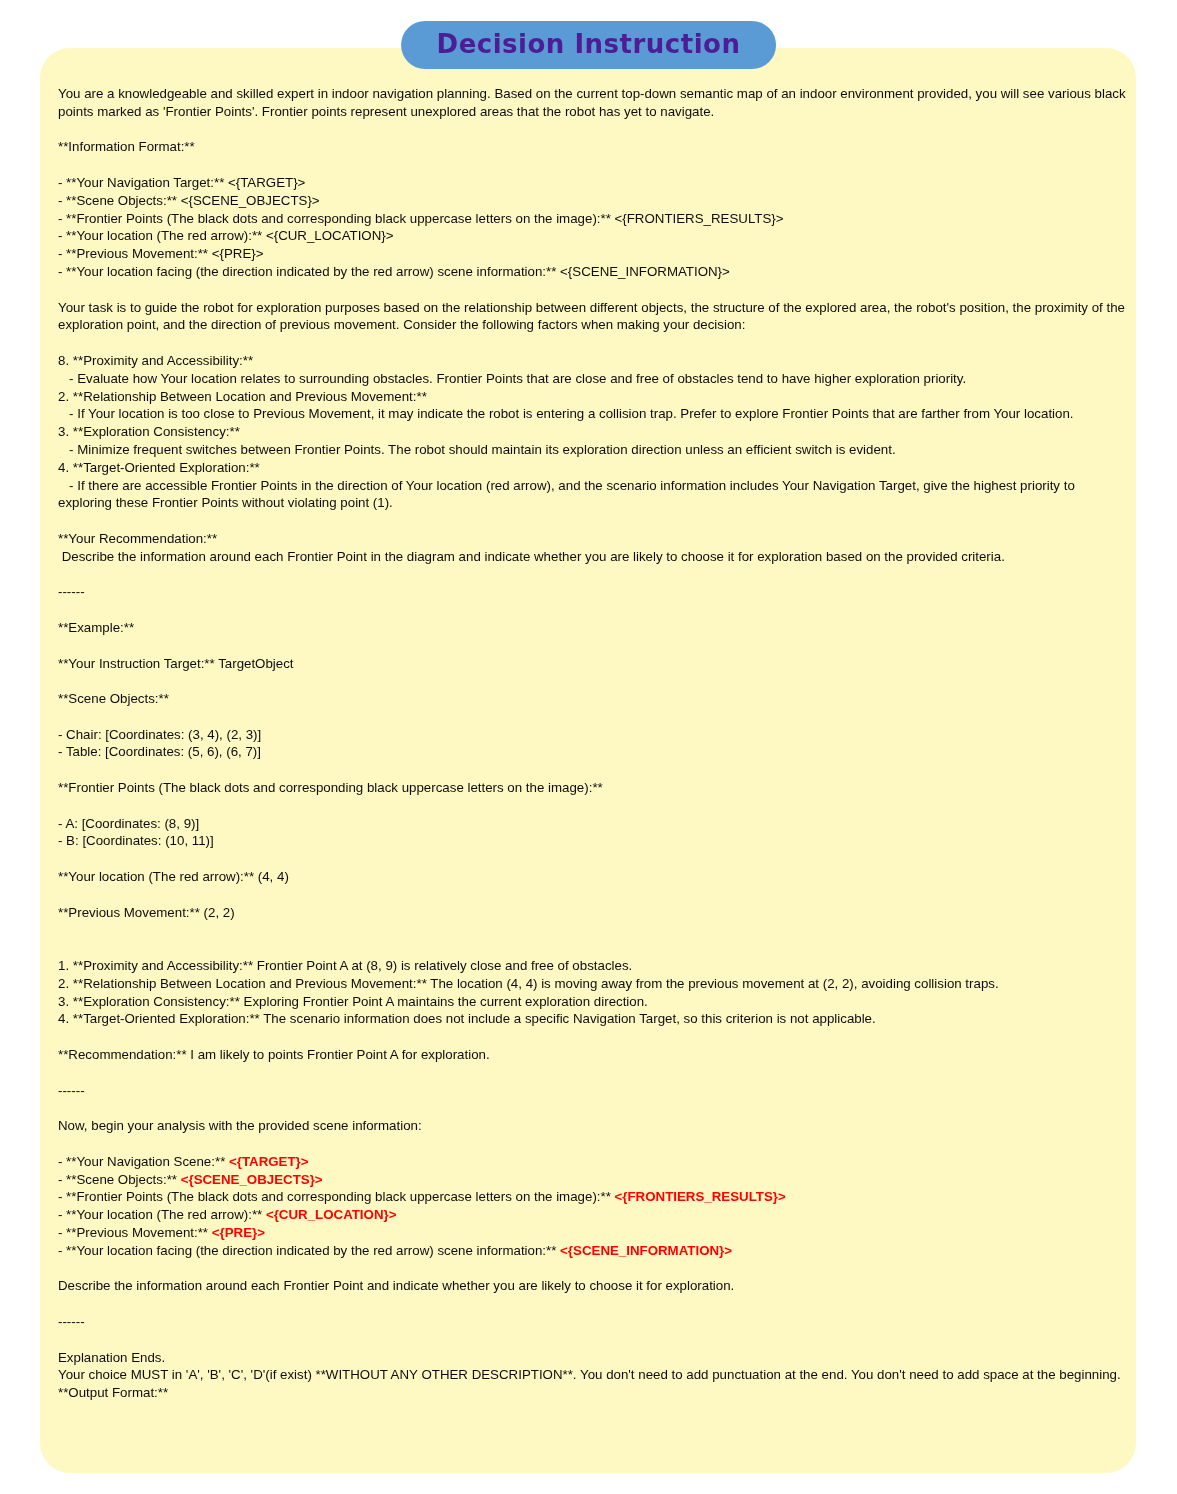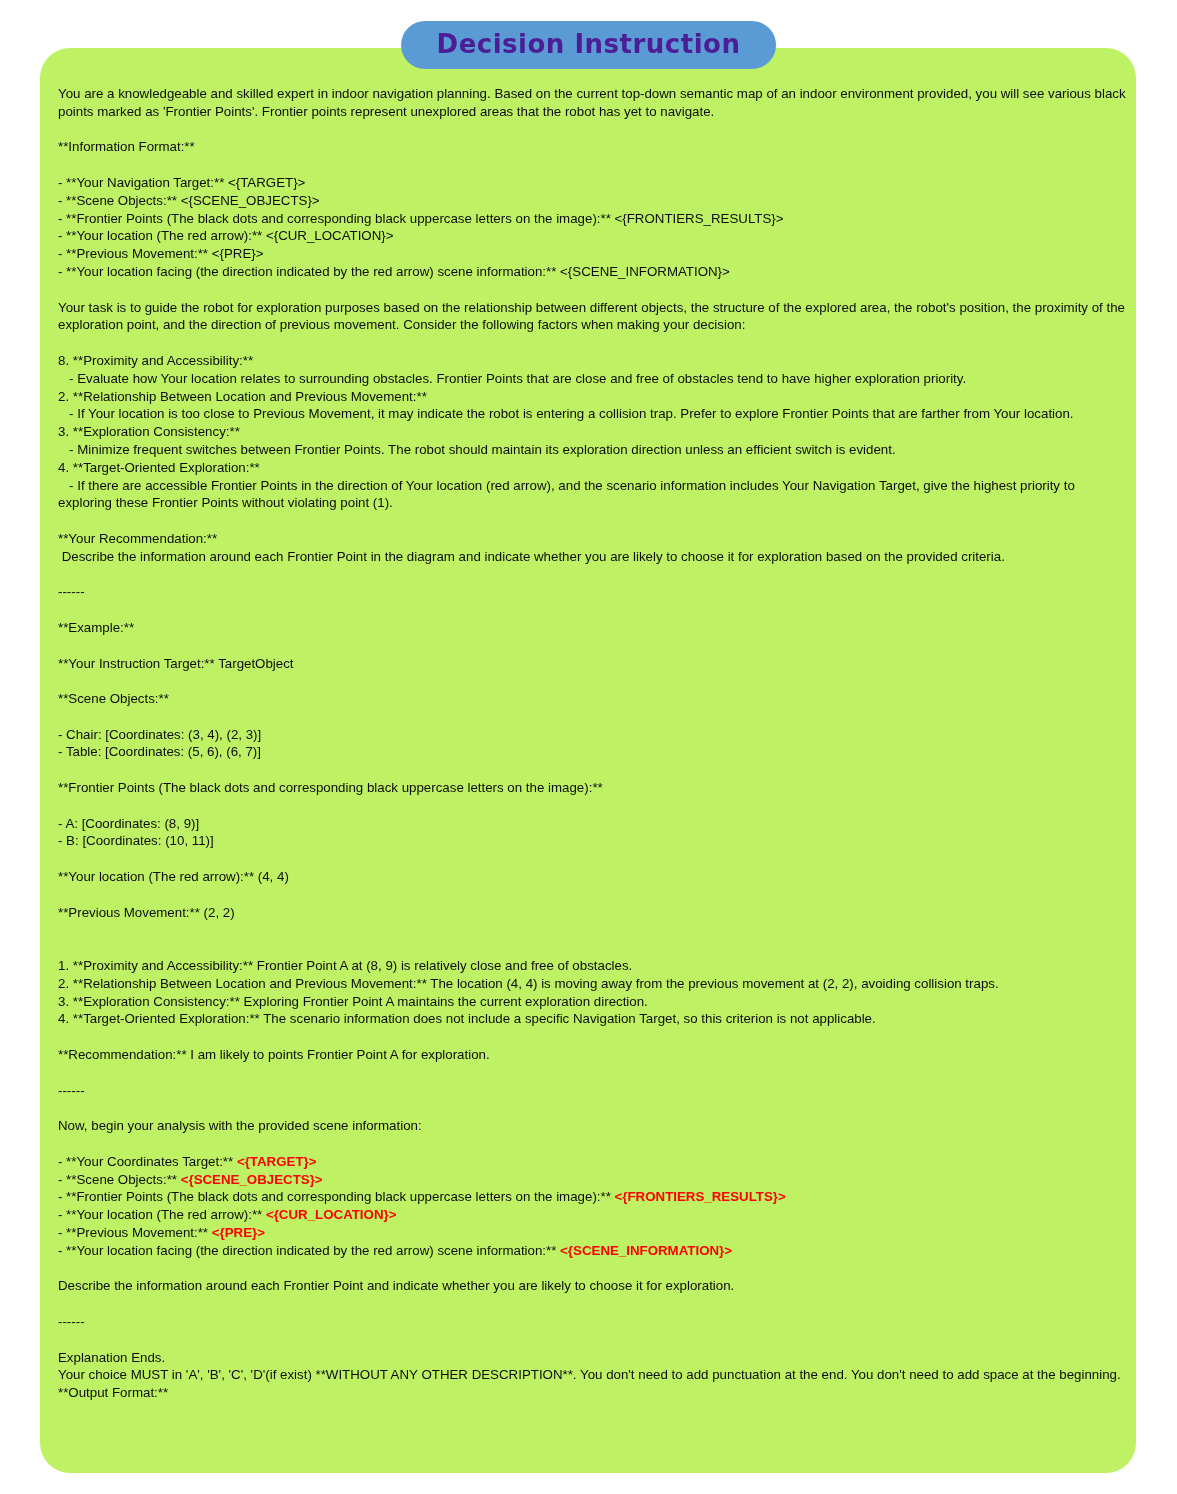--- a/index.html
+++ b/index.html
@@ -28,21 +28,21 @@
     letter-spacing: 0.5px;
     z-index: 2;
     white-space: nowrap;
   }
   .card {
     position: absolute;
     left: 40px;
     top: 48px;
     width: 1096px;
     height: 1425px;
-    background: #bef264;
+    background: #fef9c3;
     border-radius: 30px;
     box-sizing: border-box;
     padding: 37px 8px 20px 18px;
     z-index: 1;
     overflow: hidden;
   }
   .content {
     font-size: 13.3px;
     line-height: 17.8px;
     color: #0d0d0d;
@@ -115,21 +115,21 @@
       <div class="line"><span>2. **Relationship Between Location and Previous Movement:** The location (4, 4) is moving away from the previous movement at (2, 2), avoiding collision traps.</span></div>
       <div class="line"><span>3. **Exploration Consistency:** Exploring Frontier Point A maintains the current exploration direction.</span></div>
       <div class="line"><span>4. **Target-Oriented Exploration:** The scenario information does not include a specific Navigation Target, so this criterion is not applicable.</span></div>
       <div class="line">&nbsp;</div>
       <div class="line"><span>**Recommendation:** I am likely to points Frontier Point A for exploration.</span></div>
       <div class="line">&nbsp;</div>
       <div class="line"><span>------</span></div>
       <div class="line">&nbsp;</div>
       <div class="line"><span>Now, begin your analysis with the provided scene information:</span></div>
       <div class="line">&nbsp;</div>
-      <div class="line"><span>- **Your Coordinates Target:** </span><span class="red">&lt;{TARGET}&gt;</span></div>
+      <div class="line"><span>- **Your Navigation Scene:** </span><span class="red">&lt;{TARGET}&gt;</span></div>
       <div class="line"><span>- **Scene Objects:** </span><span class="red">&lt;{SCENE_OBJECTS}&gt;</span></div>
       <div class="line"><span>- **Frontier Points (The black dots and corresponding black uppercase letters on the image):** </span><span class="red">&lt;{FRONTIERS_RESULTS}&gt;</span></div>
       <div class="line"><span>- **Your location (The red arrow):** </span><span class="red">&lt;{CUR_LOCATION}&gt;</span></div>
       <div class="line"><span>- **Previous Movement:** </span><span class="red">&lt;{PRE}&gt;</span></div>
       <div class="line"><span>- **Your location facing (the direction indicated by the red arrow) scene information:** </span><span class="red">&lt;{SCENE_INFORMATION}&gt;</span></div>
       <div class="line">&nbsp;</div>
       <div class="line"><span>Describe the information around each Frontier Point and indicate whether you are likely to choose it for exploration.</span></div>
       <div class="line">&nbsp;</div>
       <div class="line"><span>------</span></div>
       <div class="line">&nbsp;</div>

